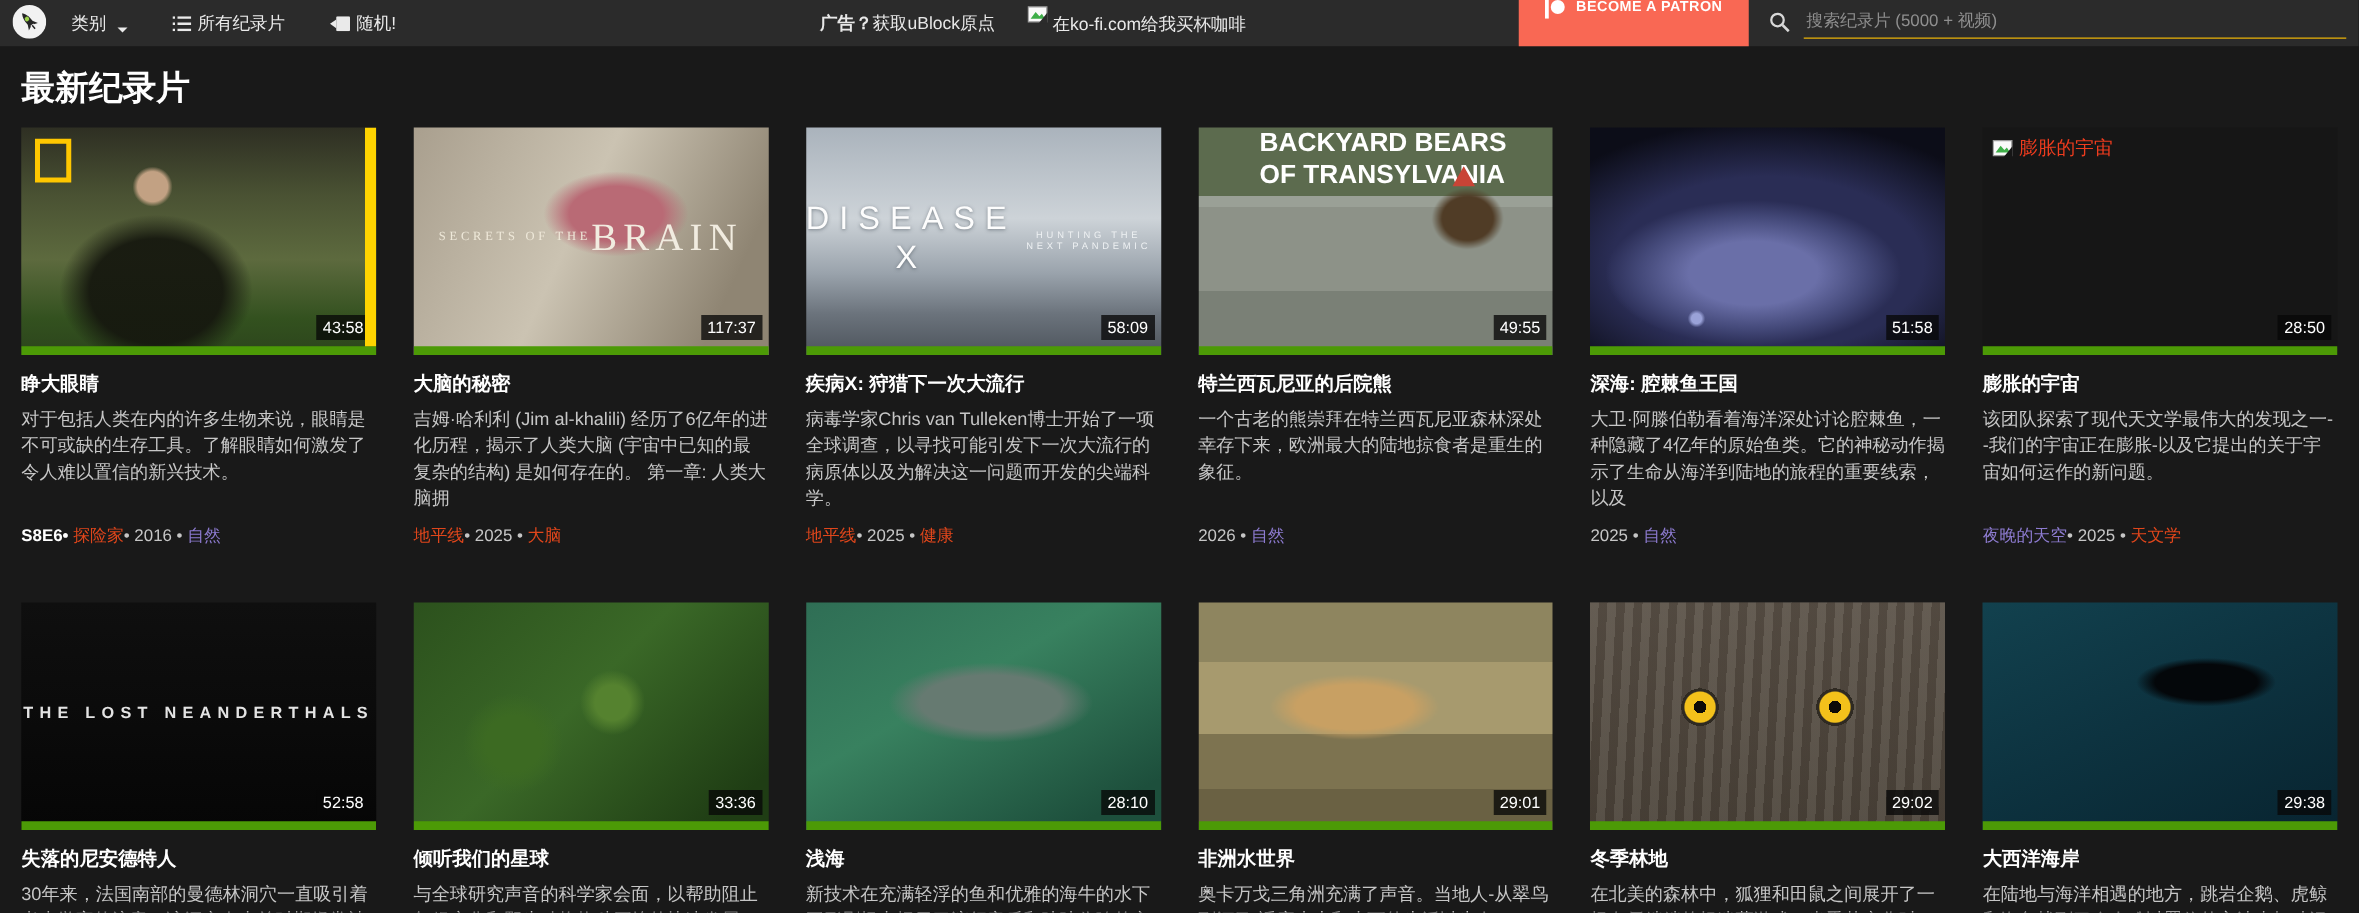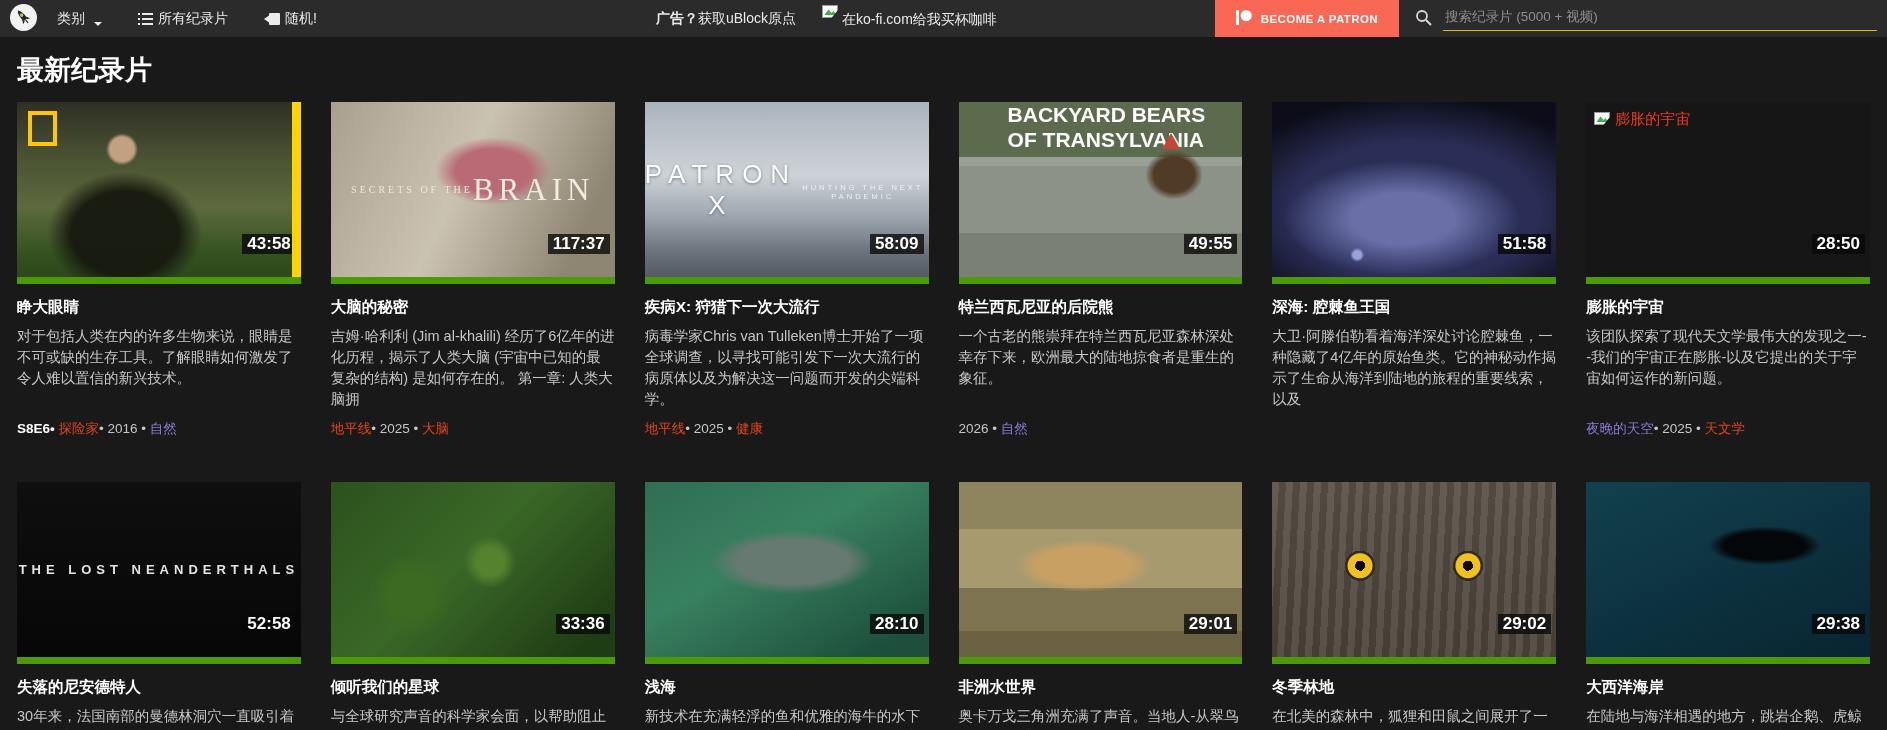--- a/index.html
+++ b/index.html
@@ -10,32 +10,32 @@
   .navbar{height:37px;background:#2b2b2b;display:flex;align-items:center;padding-left:10px;font-size:14px;}
   .brand{display:flex;align-items:center;margin-right:20px;cursor:pointer;}
   .nav-link{display:flex;align-items:flex-end;gap:5px;margin-right:36px;color:#eaeaea;cursor:pointer;white-space:nowrap;}
   .caret{display:inline-block;border:4px solid transparent;border-top-color:#eaeaea;transform:translateY(2px);margin-left:4px;}
   .nav-right{margin-left:auto;display:flex;align-items:center;height:100%;}
   .ad-link{cursor:pointer;white-space:nowrap;}
   .ad-link b{font-weight:700;}
   .kofi-link{display:flex;align-items:flex-end;gap:3px;margin-left:26px;margin-right:218px;cursor:pointer;white-space:nowrap;color:#2b2b2b;}
   .kofi-link .kofi-text{color:#eaeaea;}
   .kofi-link svg{transform:translateY(-6px);}
-  .patron-btn{height:100%;background:#f96854;display:flex;align-items:center;gap:9px;padding:0 21px;color:#fff;font-weight:700;font-size:11.5px;letter-spacing:.4px;cursor:pointer;white-space:nowrap;}
+  .patron-btn{height:100%;background:#f96854;display:flex;gap:9px;padding:0 21px;color:#fff;font-weight:700;font-size:11.5px;letter-spacing:.4px;cursor:pointer;white-space:nowrap;}
   .search{display:flex;align-items:center;gap:11px;width:462px;margin-left:16px;margin-right:10px;}
   .search input{flex:1;background:transparent;border:none;border-bottom:1px solid #eab308;color:#ddd;font-size:13.5px;padding:2px 2px 6px;outline:none;cursor:text;font-family:inherit;}
   .search input::placeholder{color:#8f8f8f;}
 
   
   .page-title{font-size:27px;font-weight:600;color:#fff;margin:15px 0 14px;padding:0 17px;}
   .grid{display:grid;grid-template-columns:repeat(6,1fr);column-gap:30px;row-gap:44px;padding:0 17px;}
   .card{display:flex;flex-direction:column;}
   .thumb{position:relative;height:182px;cursor:pointer;overflow:hidden;}
   .greenbar{position:absolute;left:0;right:0;bottom:0;height:7px;background:#4c9a06;}
-  .duration{position:absolute;right:5px;bottom:30px;background:rgba(8,8,8,.78);color:#fff;font-size:17px;line-height:20px;padding:0 5px;font-weight:bold;}
+  .duration{position:absolute;right:5px;bottom:12px;background:rgba(8,8,8,.78);color:#fff;font-size:13px;line-height:20px;padding:0 5px;}
   .card-title{margin-top:13px;font-size:15.5px;font-weight:700;color:#fff;cursor:pointer;}
   .card-desc{margin-top:8px;font-size:14.5px;line-height:1.45;color:#c6c6c6;}
   .card-meta{margin-top:auto;padding-top:10px;font-size:13.5px;}
   .m-bold{color:#fff;font-weight:700;}
   .m-plain{color:#c6c6c6;}
   .m-link{color:#e0461b;cursor:pointer;}
   .m-visited{color:#8d7bd0;cursor:pointer;}
 
   
   .overlay{position:absolute;inset:0 0 7px 0;display:flex;align-items:center;justify-content:center;text-align:center;pointer-events:none;}
@@ -203,21 +203,21 @@
     </div>
     <div class="card-title">大脑的秘密</div>
     <div class="card-desc">吉姆·哈利利 (Jim al-khalili) 经历了6亿年的进化历程，揭示了人类大脑 (宇宙中已知的最复杂的结构) 是如何存在的。 第一章: 人类大脑拥</div>
     <div class="card-meta"><span class="m-link">地平线</span><span class="m-plain">• 2025 • </span><span class="m-link">大脑</span></div>
   </div>
 
   <div class="card">
     <div class="thumb art-disease">
       <div class="overlay">
 
-        <div class="ov-main">PATRON X</div>
+        <div class="ov-main">DISEASE X</div>
         <div class="ov-sub">HUNTING THE NEXT PANDEMIC</div>
       </div>
 
       <span class="duration">58:09</span>
       <div class="greenbar"></div>
     </div>
     <div class="card-title">疾病X: 狩猎下一次大流行</div>
     <div class="card-desc">病毒学家Chris van Tulleken博士开始了一项全球调查，以寻找可能引发下一次大流行的病原体以及为解决这一问题而开发的尖端科学。</div>
     <div class="card-meta"><span class="m-link">地平线</span><span class="m-plain">• 2025 • </span><span class="m-link">健康</span></div>
   </div>
@@ -240,20 +240,21 @@
   </div>
 
   <div class="card">
     <div class="thumb art-coelacanth">
 
       <span class="duration">51:58</span>
       <div class="greenbar"></div>
     </div>
     <div class="card-title">深海: 腔棘鱼王国</div>
     <div class="card-desc">大卫·阿滕伯勒看着海洋深处讨论腔棘鱼，一种隐藏了4亿年的原始鱼类。它的神秘动作揭示了生命从海洋到陆地的旅程的重要线索，以及</div>
+    <div class="card-meta"><span class="m-plain">2025 • </span><span class="m-visited">自然</span></div>
   </div>
 
   <div class="card">
     <div class="thumb art-broken">
 
       <div class="broken">
         <span>
           <svg width="17" height="17" viewBox="0 0 17 17">
             <rect x="0.5" y="2.5" width="15" height="12" fill="#fafafa" stroke="#9a9a9a"></rect>
             <polygon points="2.5,12 6.5,6.5 9.5,10 11.5,8 14,12 2.5,12" fill="#3fae49"></polygon>

